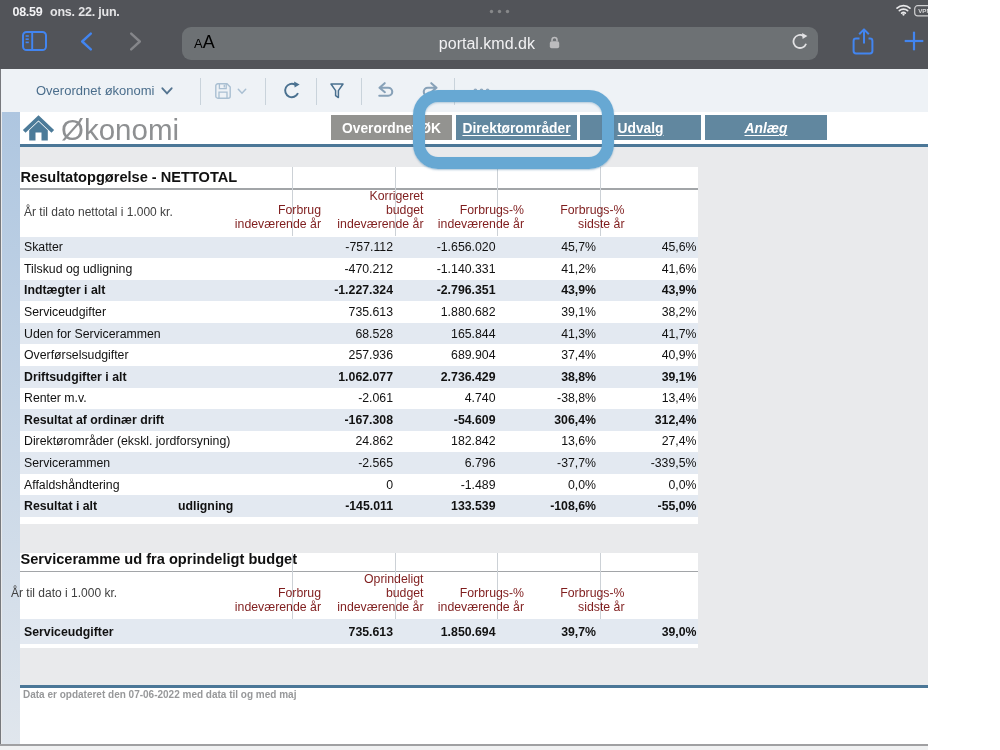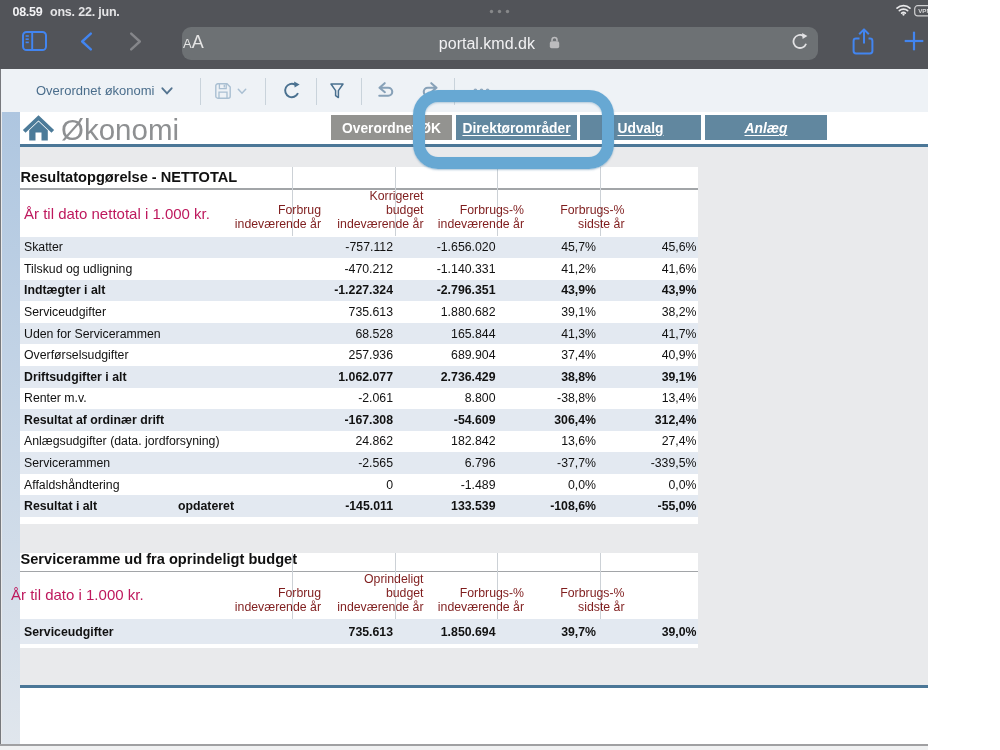--- a/index.html
+++ b/index.html
@@ -5,21 +5,21 @@
 html,body{margin:0;padding:0;}
 body{width:1000px;height:750px;overflow:hidden;font-family:"Liberation Sans",sans-serif;}
 #screen{position:relative;width:928px;height:750px;background:#e9eaec;overflow:hidden;}
 .abs{position:absolute;}
 
 #chrome{position:absolute;left:0;top:0;width:1000px;height:69px;background:#525459;-webkit-font-smoothing:antialiased;will-change:transform;}
 #time{left:12.5px;top:4.5px;font-size:12.5px;font-weight:bold;letter-spacing:-0.3px;color:#f3f3f5;}
 #date{left:50px;top:4.5px;font-size:12.5px;font-weight:bold;letter-spacing:-0.2px;color:#e4e4e6;}
 #pct{left:938px;top:3.5px;font-size:15px;color:#bef264;}
 #urlbar{left:182px;top:27px;width:636px;height:33px;border-radius:9px;background:#6d7174;}
-#aa{left:1px;top:5px;color:#e5e5e5;font-size:18px;}
+#aa{left:12px;top:5px;color:#000000;font-size:18px;}
 #urltxt{left:0;top:0;width:620px;height:33px;text-align:center;line-height:33px;font-size:16px;color:#f1f1f3;}
 
 #ptb{position:absolute;left:0;top:69px;width:1000px;height:43px;background:#eef2f6;}
 #lborder{left:0;top:69px;width:1px;height:676px;background:#77797d;}
 #ddtext{left:36px;top:83px;font-size:13px;color:#4b6e8c;}
 .pdiv{width:1px;top:78px;height:27px;background:#c9d3db;}
 
 #band{left:20px;top:112px;width:950px;height:32px;background:#fff;}
 #hline{left:20px;top:144px;width:950px;height:3px;background:#4b7797;}
 #okonomi{left:61px;top:113px;font-size:29.5px;color:#8e9092;}
@@ -38,21 +38,21 @@
 
 #t1white{left:20px;top:167px;width:678px;height:357px;background:#fff;}
 #t2white{left:20px;top:553px;width:678px;height:95px;background:#fff;}
 #fwhite{left:20px;top:688px;width:950px;height:56px;background:#fff;}
 #fblue{left:20px;top:685px;width:950px;height:3px;background:#4b7797;}
 #ftext{left:23px;top:689px;font-size:10px;font-weight:bold;color:#97989a;}
 .ttitle{left:20.5px;font-size:14.6px;font-weight:bold;color:#111;}
 .tunder{left:20px;width:678px;height:1.5px;background:#a2a5a8;}
 .vline{width:1px;background:#ccd1d6;}
 .hcell{font-size:12.3px;color:#7f1d1d;line-height:14px;text-align:right;white-space:pre-line;}
-.hlabel{font-size:15px;color:#be185d;}
+.hlabel{font-size:12px;color:#404040;}
 .row{position:relative;height:21.58px;}
 .row.b{background:#e3e9f1;}
 .row span{position:absolute;top:50%;transform:translateY(-50%);font-size:12.3px;color:#111;white-space:nowrap;}
 .row .lab{left:4px;}
 .row .net{left:158px;font-weight:bold;}
 .row .c2{right:305px;}
 .row .c3{right:202.5px;}
 .row .c4{right:102px;}
 .row .c5{right:1.5px;}
 .row.bold span{font-weight:bold;}
@@ -283,33 +283,33 @@
     <div class="row b bold">
         <span class="lab">Driftsudgifter i alt</span>
         <span class="c2">1.062.077</span>
         <span class="c3">2.736.429</span>
         <span class="c4">38,8%</span>
         <span class="c5">39,1%</span>
       </div>
     <div class="row">
         <span class="lab">Renter m.v.</span>
         <span class="c2">-2.061</span>
-        <span class="c3">8.800</span>
+        <span class="c3">4.740</span>
         <span class="c4">-38,8%</span>
         <span class="c5">13,4%</span>
       </div>
     <div class="row b bold">
         <span class="lab">Resultat af ordinær drift</span>
         <span class="c2">-167.308</span>
         <span class="c3">-54.609</span>
         <span class="c4">306,4%</span>
         <span class="c5">312,4%</span>
       </div>
     <div class="row">
-        <span class="lab">Anlægsudgifter (data. jordforsyning)</span>
+        <span class="lab">Direktørområder (ekskl. jordforsyning)</span>
         <span class="c2">24.862</span>
         <span class="c3">182.842</span>
         <span class="c4">13,6%</span>
         <span class="c5">27,4%</span>
       </div>
     <div class="row b">
         <span class="lab">Servicerammen</span>
         <span class="c2">-2.565</span>
         <span class="c3">6.796</span>
         <span class="c4">-37,7%</span>
@@ -317,21 +317,21 @@
       </div>
     <div class="row">
         <span class="lab">Affaldshåndtering</span>
         <span class="c2">0</span>
         <span class="c3">-1.489</span>
         <span class="c4">0,0%</span>
         <span class="c5">0,0%</span>
       </div>
     <div class="row b bold">
         <span class="lab">Resultat i alt</span>
-        <span class="net">opdateret</span>
+        <span class="net">udligning</span>
         <span class="c2">-145.011</span>
         <span class="c3">133.539</span>
         <span class="c4">-108,6%</span>
         <span class="c5">-55,0%</span>
       </div>
   </div>
 
   <div class="abs" id="t2white"></div>
   <div class="abs ttitle" style="top:550.5px">Serviceramme ud fra oprindeligt budget</div>
   <div class="abs tunder" style="top:570.5px"></div>
@@ -352,20 +352,21 @@
   <div class="abs" id="row2">
     <span style="left:4px">Serviceudgifter</span>
     <span style="right:305px">735.613</span>
     <span style="right:202.5px">1.850.694</span>
     <span style="right:102px">39,7%</span>
     <span style="right:1.5px">39,0%</span>
   </div>
 
   <div class="abs" id="fwhite"></div>
   <div class="abs" id="fblue"></div>
+  <div class="abs" id="ftext">Data er opdateret den 07-06-2022 med data til og med maj</div>
   <div class="abs" id="botline"></div>
   <div class="abs" id="botstrip"></div>
 
   <div class="abs" id="sbtn"></div>
   <div class="abs" id="sarr"></div>
 
   <div class="abs" id="annot"></div>
 </div>
 
 </body></html>

